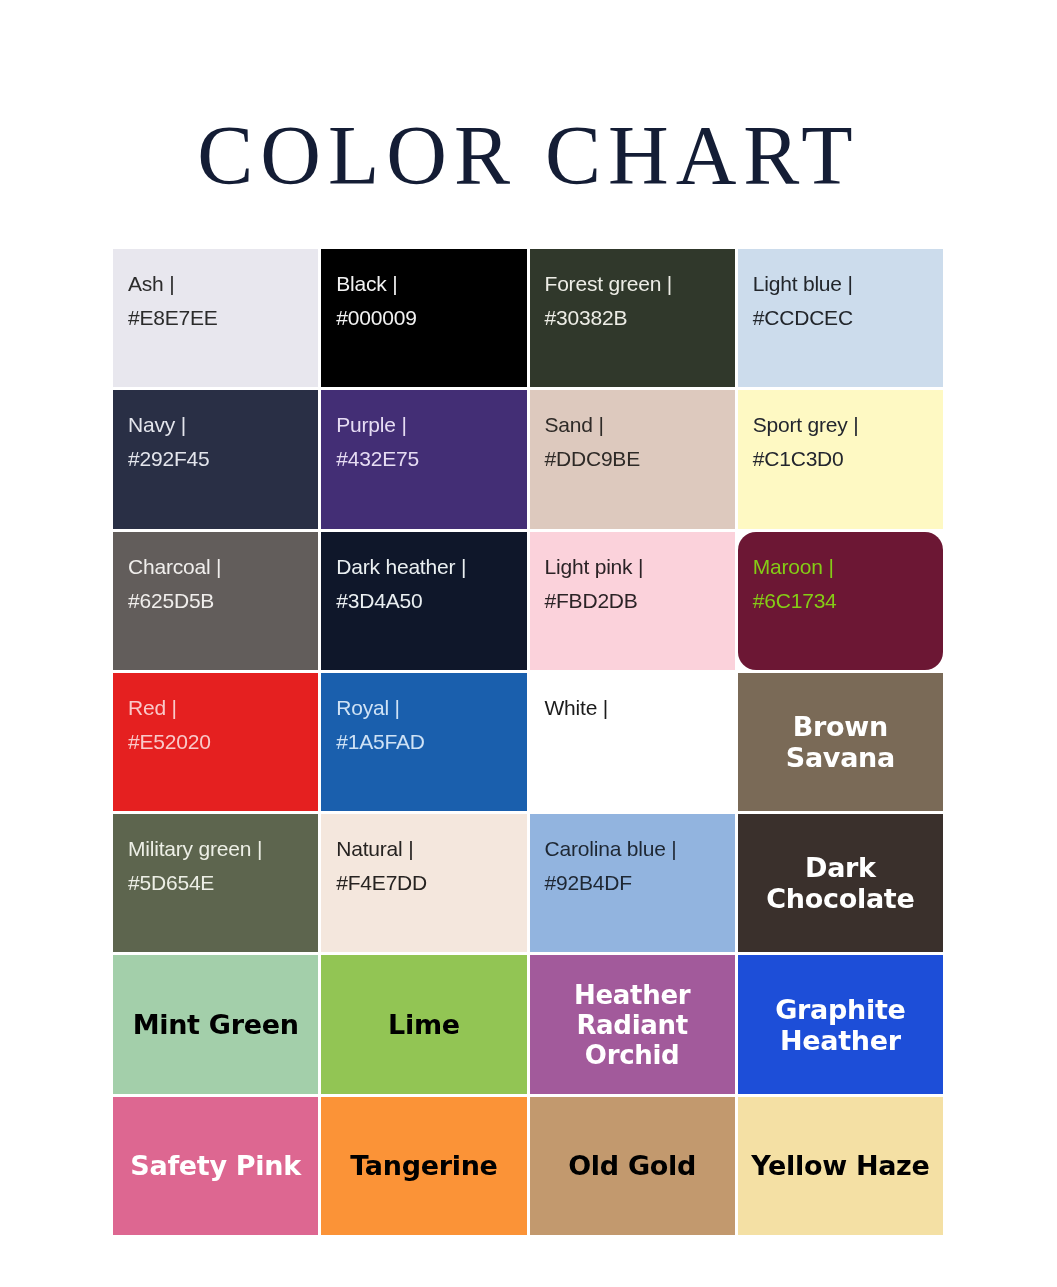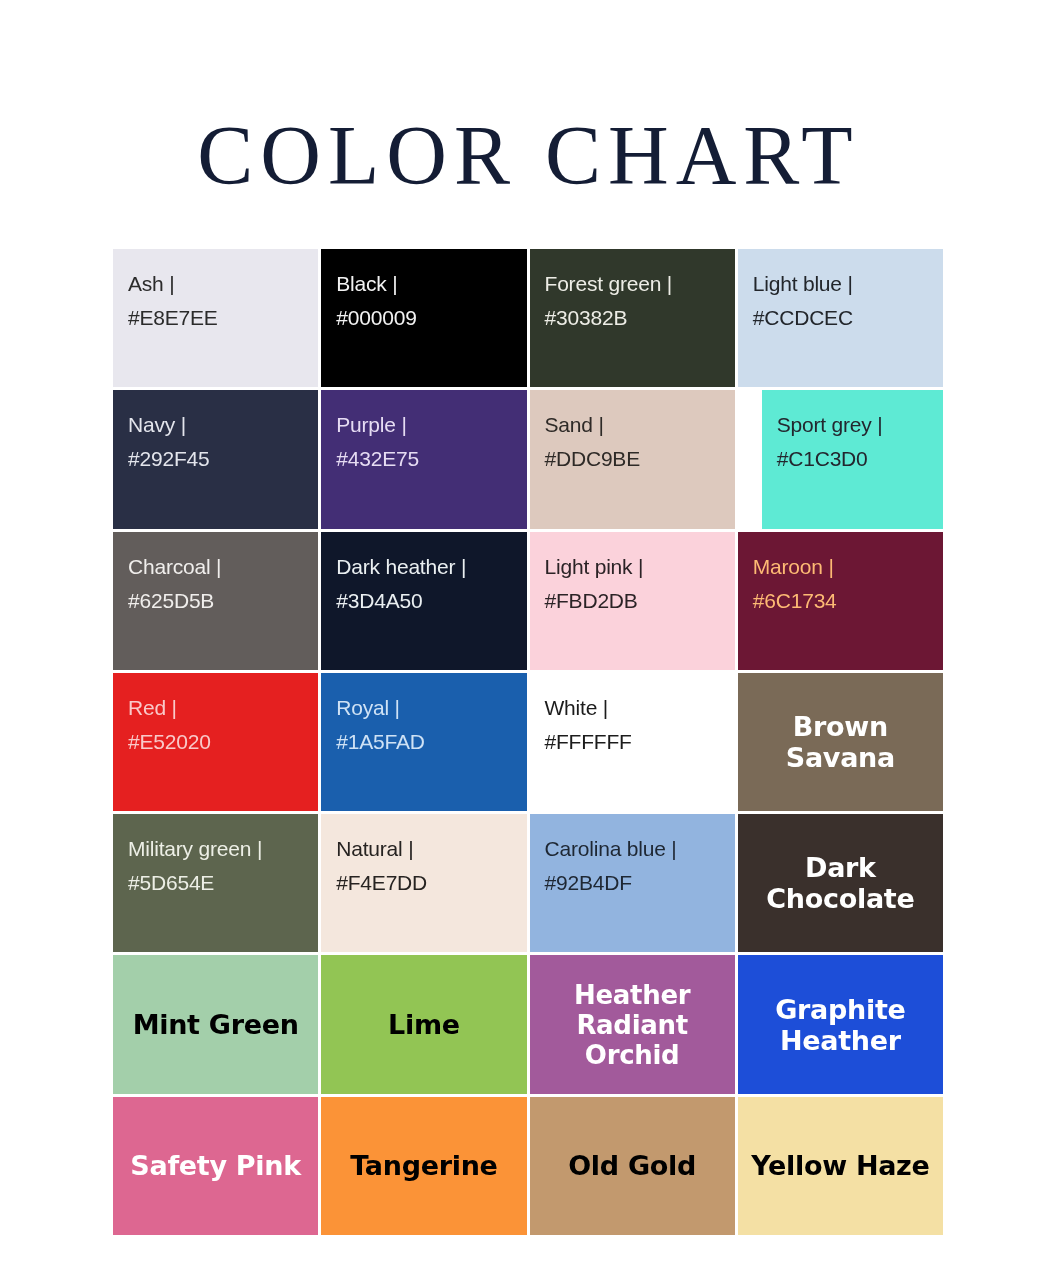--- a/index.html
+++ b/index.html
@@ -141,21 +141,21 @@
           <span class="name-line">Purple |</span>
           <span class="hex-line">#432E75</span>
         </div>
       </div>
       <div class="swatch" style="background: rgb(221, 201, 190); color: rgb(46, 42, 39);">
         <div class="label-block">
           <span class="name-line">Sand |</span>
           <span class="hex-line">#DDC9BE</span>
         </div>
       </div>
-      <div class="swatch" style="background: #5eead4; color: rgb(35, 38, 46); margin-left: 24px;">
+      <div class="swatch" style="background: #fef9c3; color: rgb(35, 38, 46);">
         <div class="label-block">
           <span class="name-line">Sport grey |</span>
           <span class="hex-line">#C1C3D0</span>
         </div>
       </div>
       <div class="swatch" style="background: rgb(98, 93, 91); color: rgb(240, 238, 236);">
         <div class="label-block">
           <span class="name-line">Charcoal |</span>
           <span class="hex-line">#625D5B</span>
         </div>
@@ -165,42 +165,41 @@
           <span class="name-line">Dark heather |</span>
           <span class="hex-line">#3D4A50</span>
         </div>
       </div>
       <div class="swatch" style="background: rgb(251, 210, 219); color: rgb(43, 35, 38); padding-left: 47px;">
         <div class="label-block">
           <span class="name-line">Light pink |</span>
           <span class="hex-line">#FBD2DB</span>
         </div>
       </div>
-      <div class="swatch" style="background: rgb(108, 23, 52); color: #fdba74;">
+      <div class="swatch" style="background: rgb(108, 23, 52); color: #84cc16; border-radius: 18px;">
         <div class="label-block">
           <span class="name-line">Maroon |</span>
           <span class="hex-line">#6C1734</span>
         </div>
       </div>
       <div class="swatch" style="background: rgb(229, 32, 32); color: rgb(249, 201, 201);">
         <div class="label-block">
           <span class="name-line">Red |</span>
           <span class="hex-line">#E52020</span>
         </div>
       </div>
       <div class="swatch" style="background: rgb(26, 95, 173); color: rgb(207, 226, 245);">
         <div class="label-block">
           <span class="name-line">Royal |</span>
           <span class="hex-line">#1A5FAD</span>
         </div>
       </div>
       <div class="swatch" style="background: rgb(255, 255, 255); color: rgb(28, 28, 28);">
         <div class="label-block">
           <span class="name-line">White |</span>
-          <span class="hex-line">#FFFFFF</span>
         </div>
       </div>
       <div class="swatch plain" style="background: rgb(122, 106, 87); color: rgb(255, 255, 255);">
         <span class="plain-name">Brown Savana</span>
       </div>
       <div class="swatch" style="background: rgb(93, 101, 78); color: rgb(237, 239, 230);">
         <div class="label-block">
           <span class="name-line">Military green |</span>
           <span class="hex-line">#5D654E</span>
         </div>

